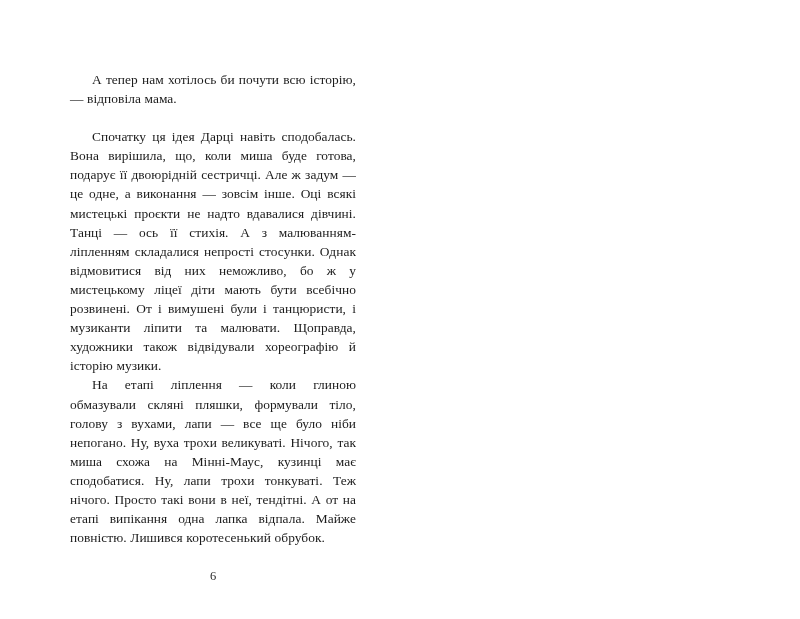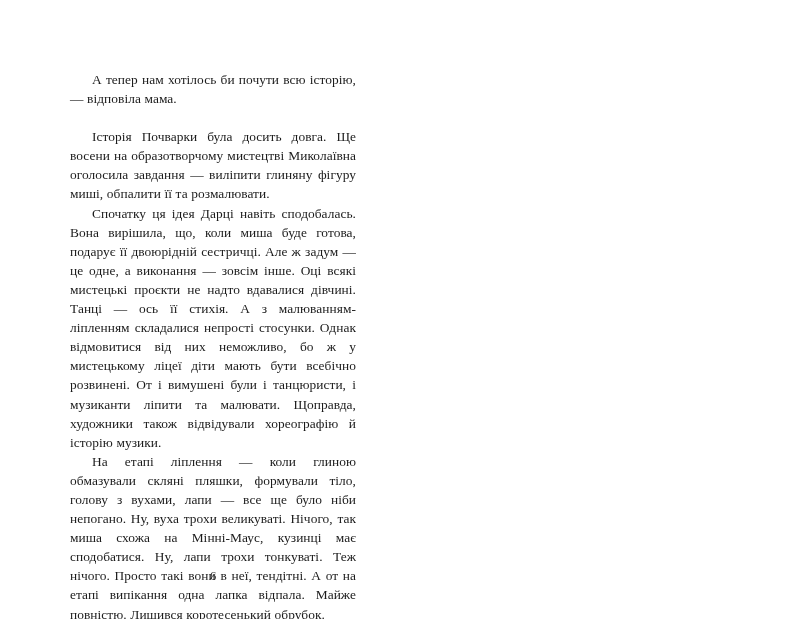--- a/index.html
+++ b/index.html
@@ -65,21 +65,20 @@
   .page-left .folio  { left: 70px;  width: 286px; }
 </style>
 </head>
 <body>
 
 <div class="spread">
 
   <div class="page page-left">
     <div class="textblock">
       <p class="para gap-after">А тепер нам хотілось би почути всю історію, — відповіла мама.</p>
-      <p class="para">Історія Почварки була досить довга. Ще восени на образотворчому мистецтві Миколаївна оголосила завдання — виліпити глиняну фігуру миші, обпалити її та розмалювати.</p>
       <p class="para">Спочатку ця ідея Дарці навіть сподобалась. Вона вирішила, що, коли миша буде готова, подарує її двоюрідній сестричці. Але ж задум — це одне, а виконання — зовсім інше. Оці всякі мистецькі проєкти не надто вдавалися дівчині. Танці — ось її стихія. А з малюванням-ліпленням складалися непрості стосунки. Однак відмовитися від них неможливо, бо ж у мистецькому ліцеї діти мають бути всебічно розвинені. От і вимушені були і танцюристи, і музиканти ліпити та малювати. Щоправда, художники також відвідували хореографію й історію музики.</p>
       <p class="para">На етапі ліплення — коли глиною обмазували скляні пляшки, формували тіло, голову з вухами, лапи — все ще було ніби непогано. Ну, вуха трохи великуваті. Нічого, так миша схожа на Мінні-Маус, кузинці має сподобатися. Ну, лапи трохи тонкуваті. Теж нічого. Просто такі вони в неї, тендітні. А от на етапі випікання одна лапка відпала. Майже повністю. Лишився коротесенький обрубок.</p>
     </div>
     <div class="folio">6</div>
   </div>
 
   <div class="page page-right">
     
     
   </div>

